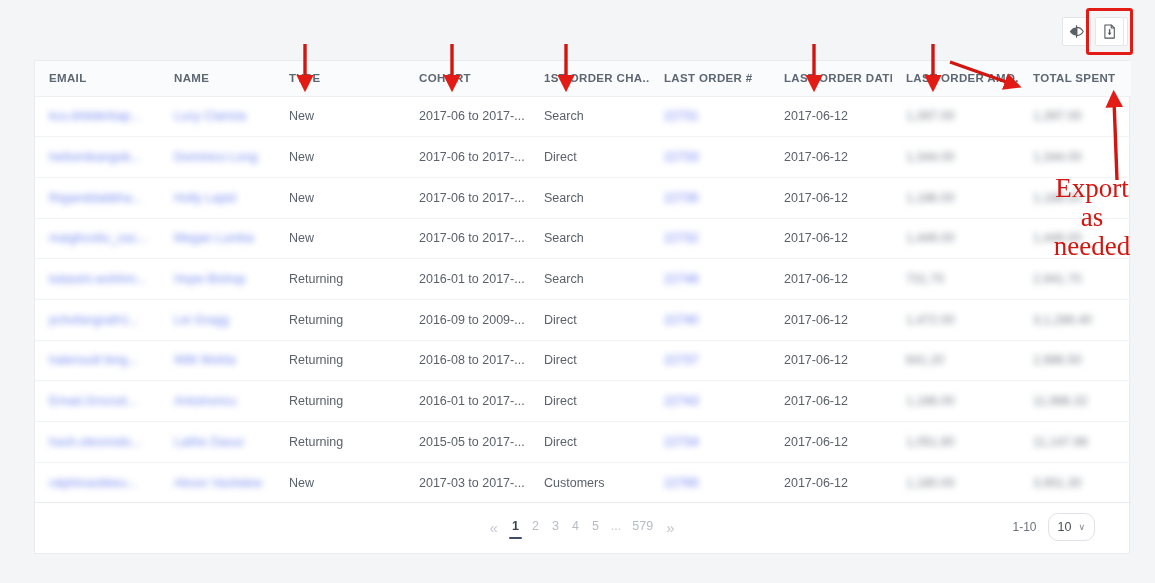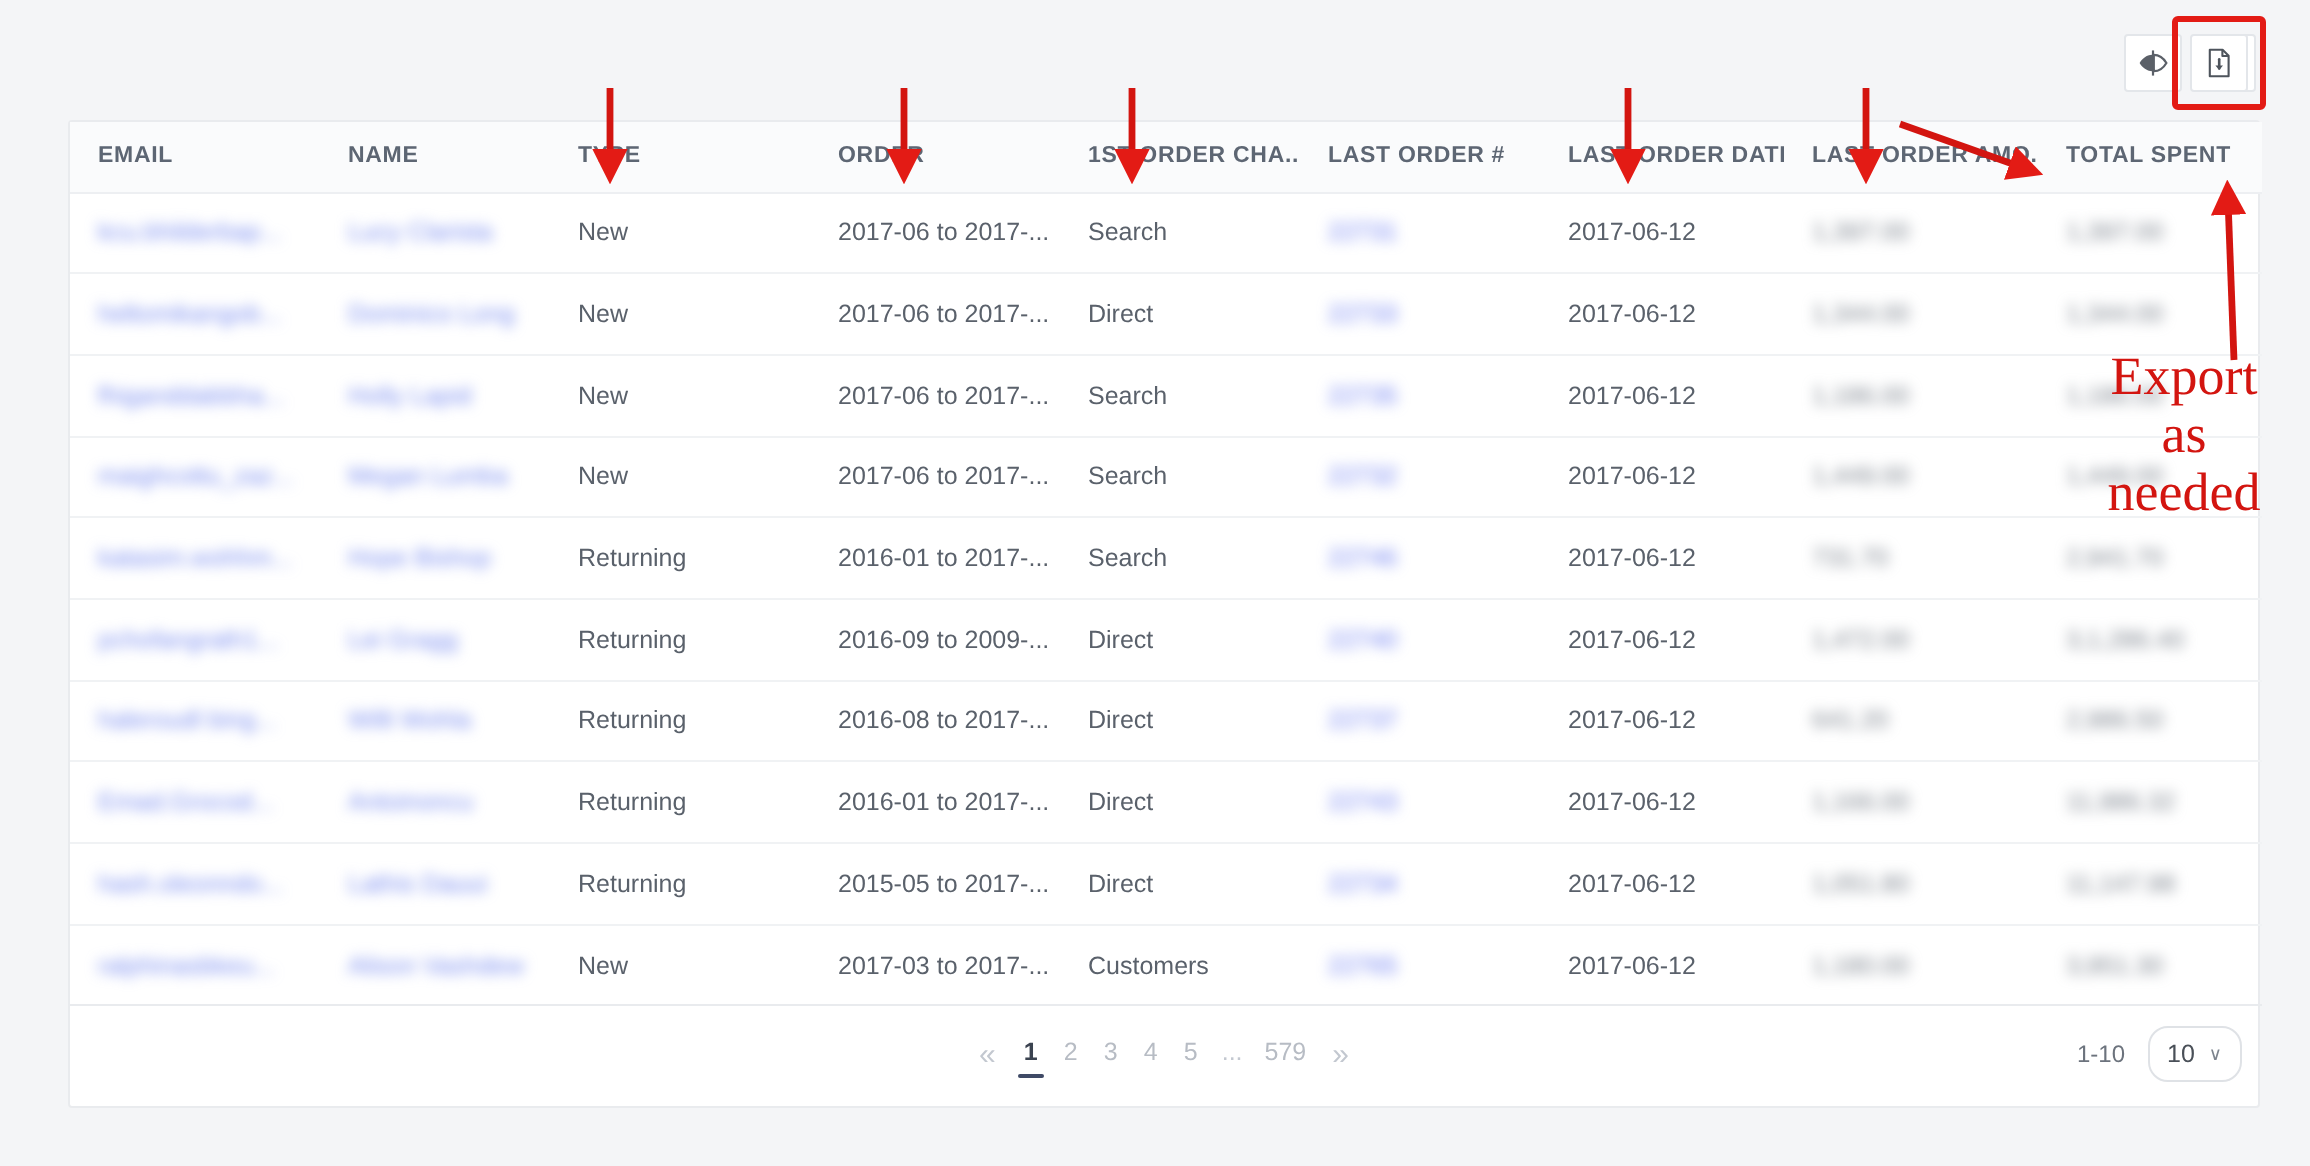--- a/index.html
+++ b/index.html
@@ -85,21 +85,21 @@
     padding-bottom: 3px;
   }
   .pg.arrow { color: #c3c8d0; font-size: 15px; padding: 0 2px; }
   .pg.active { color: #3b4350; font-weight: bold; }
   .pg.active::after {
     content: ""; position: absolute; left: -2px; right: -2px; bottom: -3px;
     height: 2px; background: #3f4a66; border-radius: 1px;
   }
   .pg.ellip { cursor: default; color: #c3c8d0; }
   .pager-right {
-    position: absolute; right: 8px; top: 50%; transform: translateY(-50%);
+    position: absolute; right: 34px; top: 50%; transform: translateY(-50%);
     display: flex; align-items: center; gap: 11px;
   }
   .range-label { font-size: 12px; color: #6c737d; }
   .per-page {
     border: 1px solid #dfe2e6; border-radius: 10px;
     height: 28px; padding: 0 9px; display: flex; align-items: center; gap: 7px;
     font-size: 12.5px; color: #4a5058; cursor: pointer; background: #fff;
   }
   .per-page .cv { color: #7d848e; font-size: 9px; }
 
@@ -179,21 +179,21 @@
                 <span>NAME</span>
               </span>
             </th>
           <th>
               <span class="th-in">
                 <span>TYPE</span>
               </span>
             </th>
           <th>
               <span class="th-in">
-                <span>ORDER</span>
+                <span>COHORT</span>
               </span>
             </th>
           <th>
               <span class="th-in">
                 <span>1ST ORDER CHA...</span>
               </span>
             </th>
           <th>
               <span class="th-in">
                 <span>LAST ORDER #</span>

